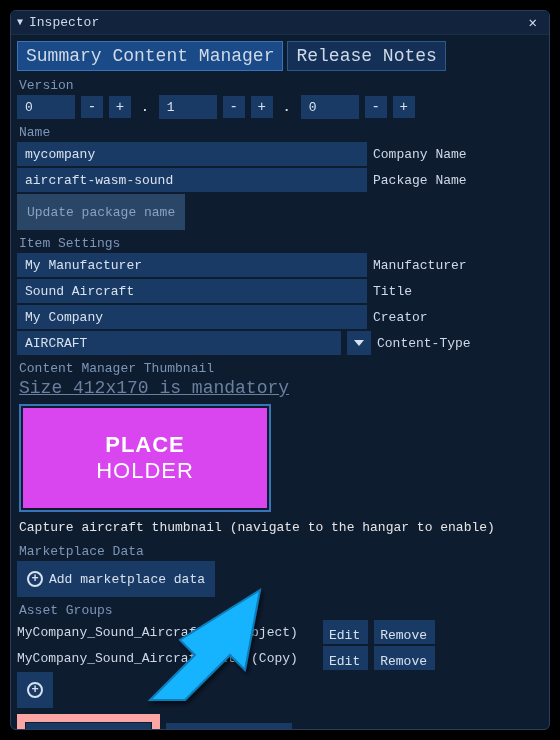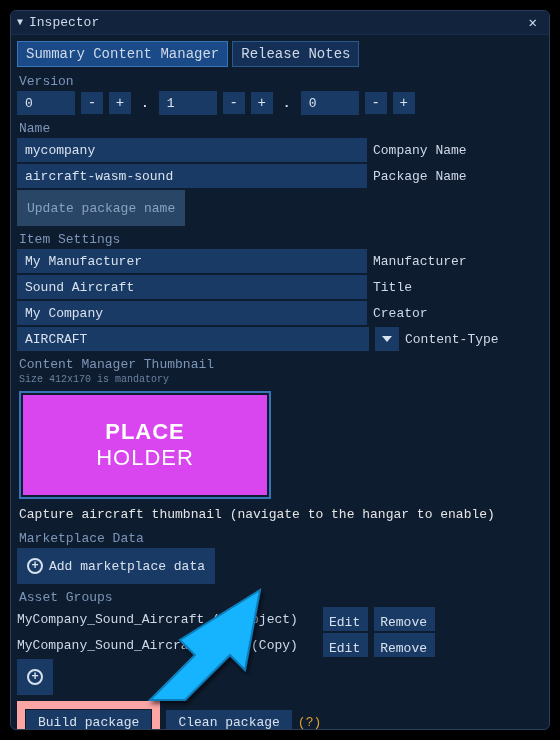--- a/index.html
+++ b/index.html
@@ -40,41 +40,41 @@
 
   .body { padding: 6px 6px 10px 6px; flex: 1; overflow: hidden; }
 
   .tabs { display: flex; gap: 4px; margin-bottom: 4px; }
   .tab {
     padding: 4px 8px;
     border: 1px solid #2a5a8a;
     background: #143057;
     color: #cfd9e8;
     cursor: pointer;
-    font-size: 14px;
+    font-size: 18px;
   }
   .tab.active { background: #1a4a88; border-color: #3a74b8; }
 
   .section-label { color: #7c96b8; font-size: 13px; padding: 3px 2px 2px; }
-  .hint { color: #6a819e; font-size: 10px; padding: 0 2px 4px; }
+  .hint { color: #6a819e; font-size: 18px; padding: 0 2px 4px; text-decoration: underline; }
 
   .row { display: flex; align-items: center; gap: 6px; margin-bottom: 3px; }
   .row.tight { margin-bottom: 2px; }
 
   .field {
     background: #1a3a66;
     border: none;
     color: #d8e2ee;
     padding: 4px 8px;
     font-family: inherit;
     font-size: 13px;
   }
   .field.version { width: 58px; height: 24px; }
   .field.wide { width: 350px; height: 24px; }
-  .field.dropdown { width: 352px; height: 24px; }
+  .field.dropdown { width: 324px; height: 24px; }
 
   .stepbtn {
     width: 22px; height: 22px;
     background: #1a3a66;
     color: #d8e2ee;
     border: none;
     cursor: pointer;
     font-family: inherit;
     font-size: 14px;
     line-height: 1;

